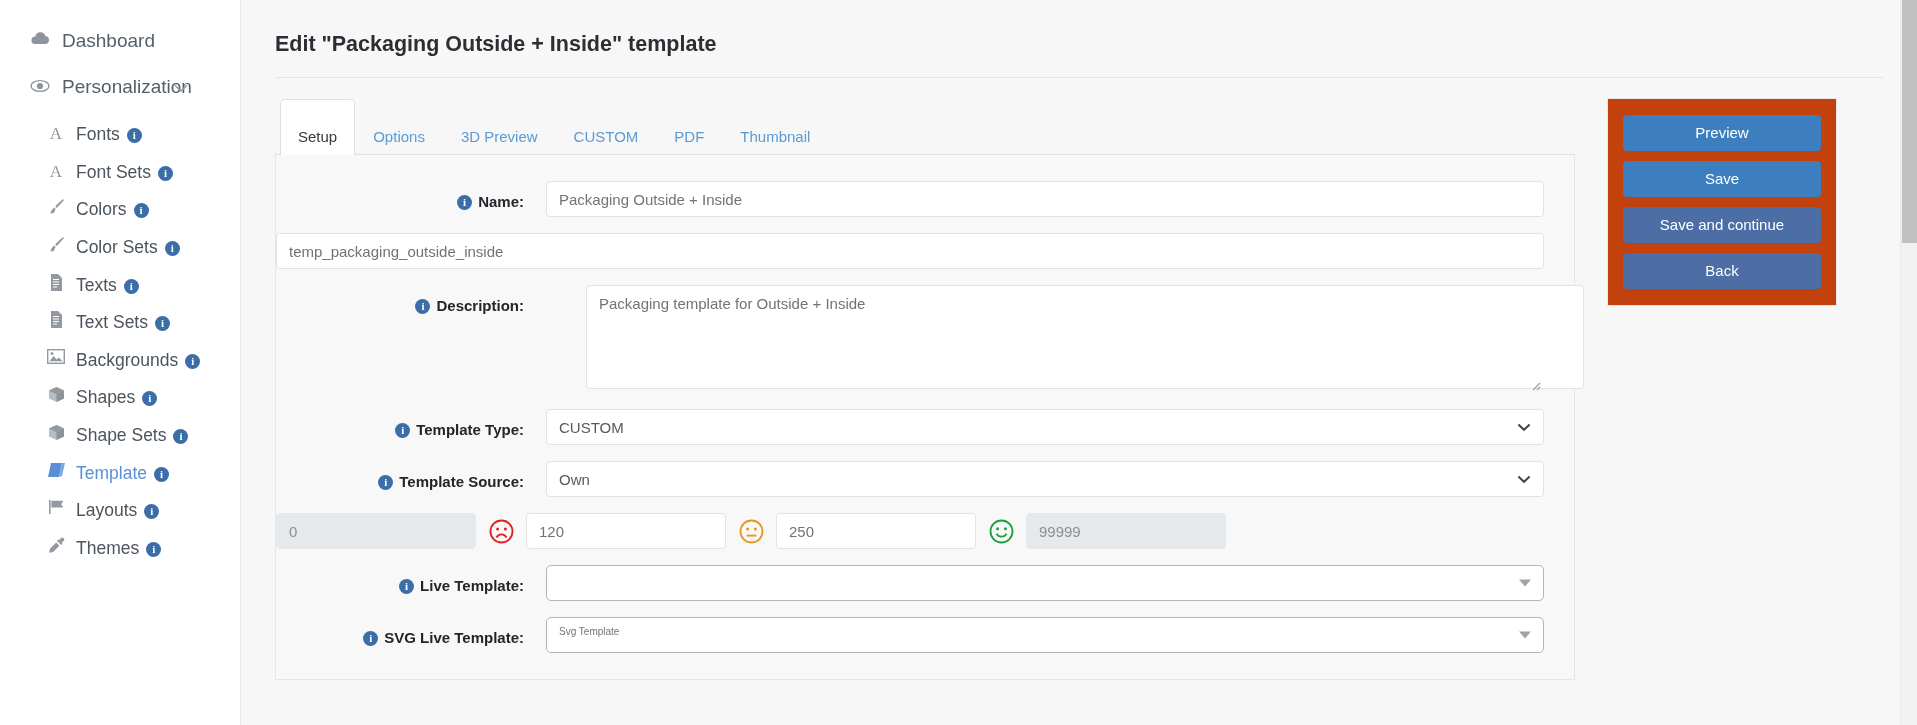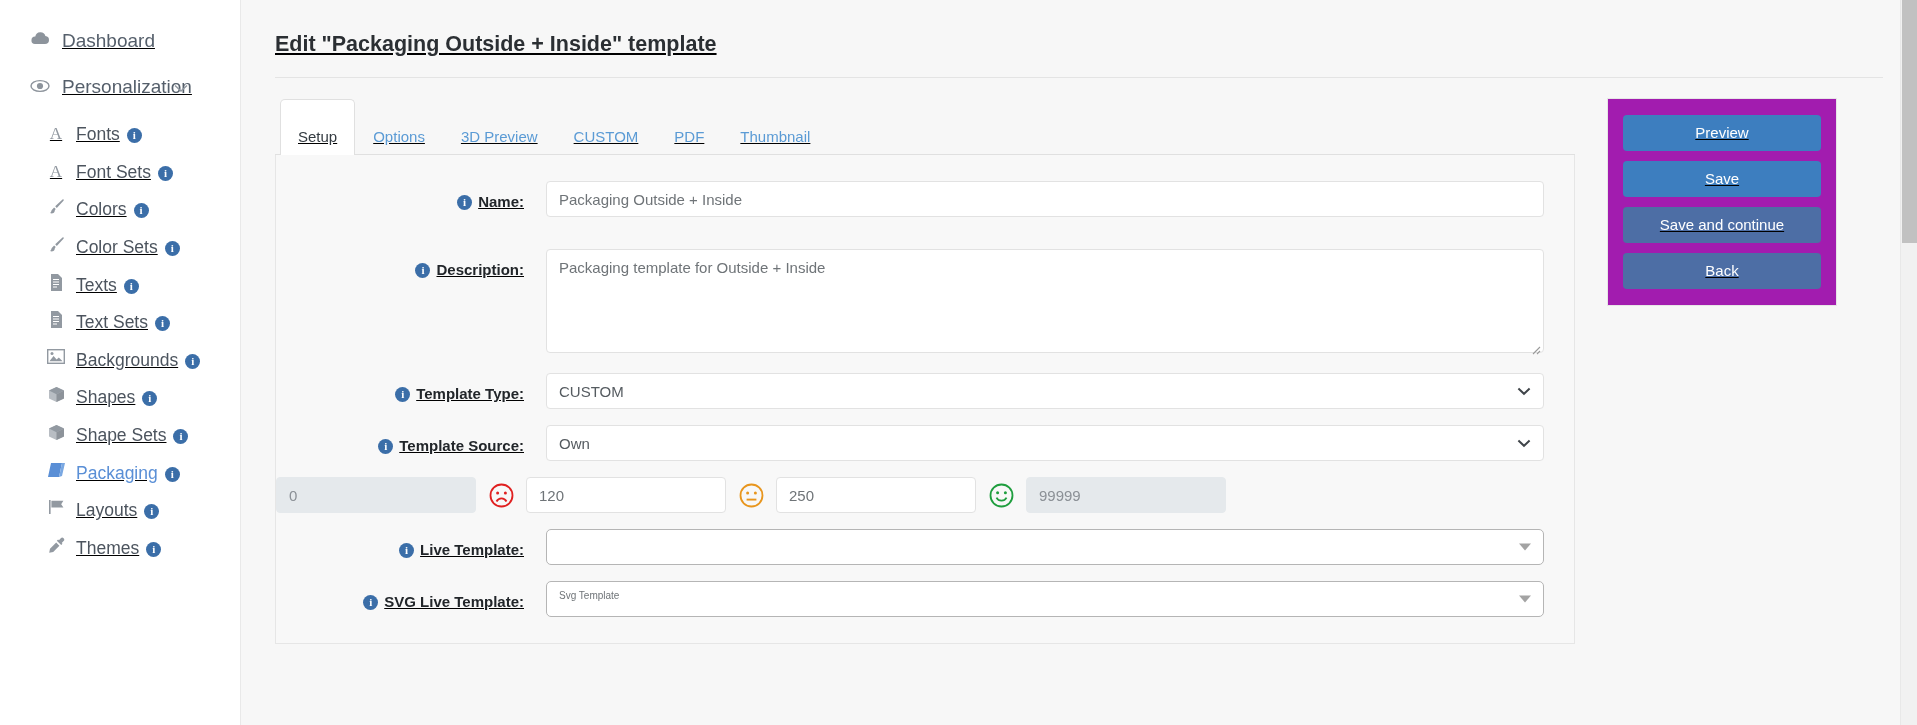--- a/index.html
+++ b/index.html
@@ -3,21 +3,21 @@
 <meta charset="utf-8">
 <style>
   * { box-sizing: border-box; }
   html, body {
     margin: 0; padding: 0;
     width: 1917px; height: 725px;
     overflow: hidden;
     font-family: "Liberation Sans", sans-serif;
     background: #ffffff;
   }
-  .app { display: flex; width: 1917px; height: 725px; position: relative; text-decoration: underline; }
+  .app { display: flex; width: 1917px; height: 725px; position: relative; }
 
   
   .sidebar {
     width: 240px; height: 725px;
     background: #ffffff;
     flex: 0 0 240px;
     padding-top: 22px;
     overflow: hidden;
     position: relative;
   }
@@ -133,21 +133,21 @@
     outline: none;
   }
   .inp.disabled { background: #e5e9ec; border-color: #e5e9ec; color: #8b9096; }
   .ta {
     width: 100%; height: 104px;
     border: 1px solid #e2e2e2; border-radius: 4px;
     background: #ffffff;
     font-size: 15px; color: #6f7478;
     padding: 9px 12px;
     font-family: "Liberation Sans", sans-serif;
-    resize: none; outline: none;
+    resize: none; outline: none; margin-left: 40px;
   }
   .ta-wrap { position: relative; }
   .ta-grip {
     position: absolute; right: 3px; bottom: 3px;
     width: 13px; height: 13px; pointer-events: none;
     color: #9b9b9b;
   }
   .sel-wrap { position: relative; }
   .sel {
     width: 100%; height: 36px;
@@ -184,21 +184,21 @@
   .dpi-in { flex: 0 0 200px; }
   .face {
     flex: 0 0 auto;
     width: 50px; text-align: center;
     display: flex; align-items: center; justify-content: center;
   }
 
   
   .btnbox {
     border: 1px solid #e6e6e6;
-    background: #a21caf;
+    background: #c2410c;
     padding: 16px 15px;
   }
   .btn {
     display: block; width: 100%; height: 36px;
     border: none; border-radius: 4px;
     color: #ffffff; font-size: 15px;
     font-family: "Liberation Sans", sans-serif;
     margin-bottom: 10px; cursor: pointer;
     line-height: 36px; text-align: center; padding: 0;
   }
@@ -337,21 +337,21 @@
       <span class="label-wrap"><span class="nav-label">Shape Sets</span><span class="info-dot">i</span></span>
     </div>
 
     <div class="nav-sub active">
       <span class="ico">
         <svg width="17" height="16" viewBox="0 0 17 16">
             <path fill="#5a8fd6" d="M3 1h11l-3 14H0z"></path>
             <path fill="#7aa8e2" d="M14 1l-3 14 3-1 3-13z"></path>
           </svg>
       </span>
-      <span class="label-wrap"><span class="nav-label">Packaging</span><span class="info-dot">i</span></span>
+      <span class="label-wrap"><span class="nav-label">Template</span><span class="info-dot">i</span></span>
     </div>
 
     <div class="nav-sub">
       <span class="ico">
         <svg width="17" height="16" viewBox="0 0 17 16">
             <rect x="1" y="1" width="1.6" height="14" fill="#9299a1"></rect>
             <path fill="#9299a1" d="M3.4 1.8h12l-2.2 3.4 2.2 3.4h-12z"></path>
           </svg>
       </span>
       <span class="label-wrap"><span class="nav-label">Layouts</span><span class="info-dot">i</span></span>
@@ -392,20 +392,23 @@
           <div class="frow">
             <div class="flabel">
               <span class="info-dot">i</span><span>Name:</span>
             </div>
             <div class="fctl">
               <input class="inp" type="text" value="Packaging Outside + Inside" style="">
             </div>
           </div>
 
           <div class="frow">
+            <div class="fctl">
+              <input class="inp" type="text" value="temp_packaging_outside_inside" style="">
+            </div>
           </div>
 
           <div class="frow">
             <div class="flabel">
               <span class="info-dot">i</span><span>Description:</span>
             </div>
             <div class="fctl ta-wrap">
               <textarea class="ta" style="">Packaging template for Outside + Inside</textarea>
               <span class="ta-grip">
                 <svg width="13" height="13" viewBox="0 0 13 13">

